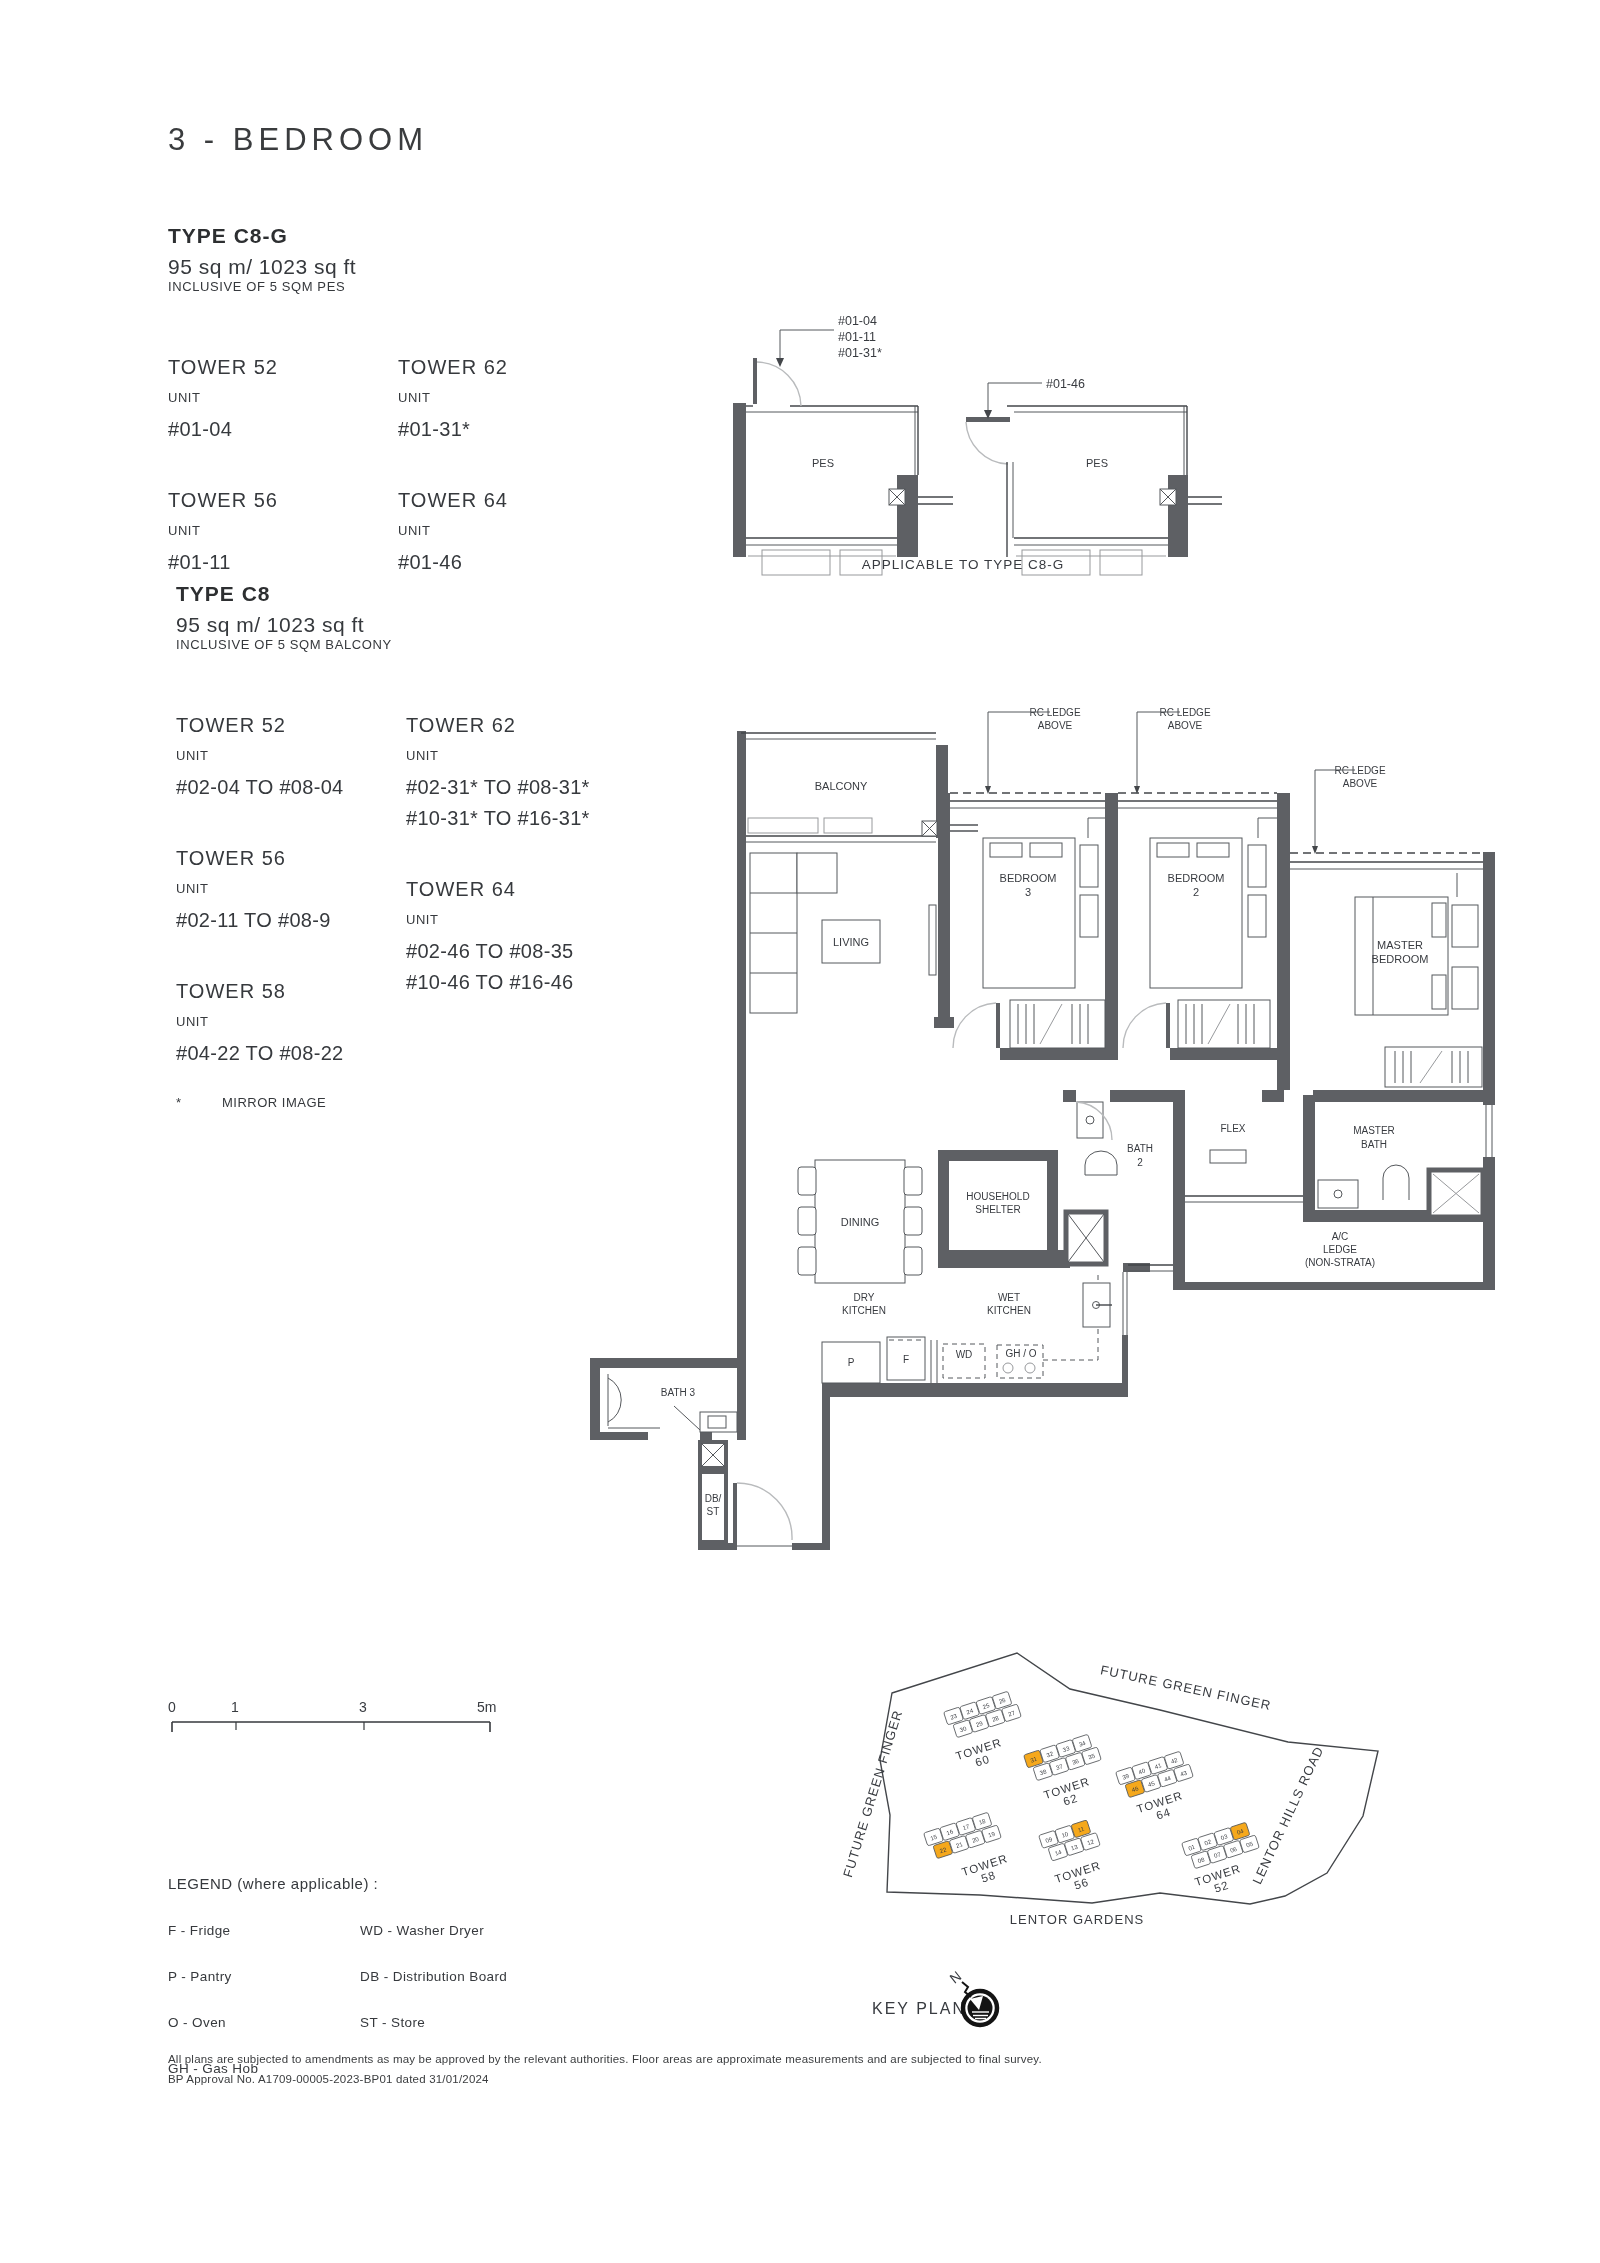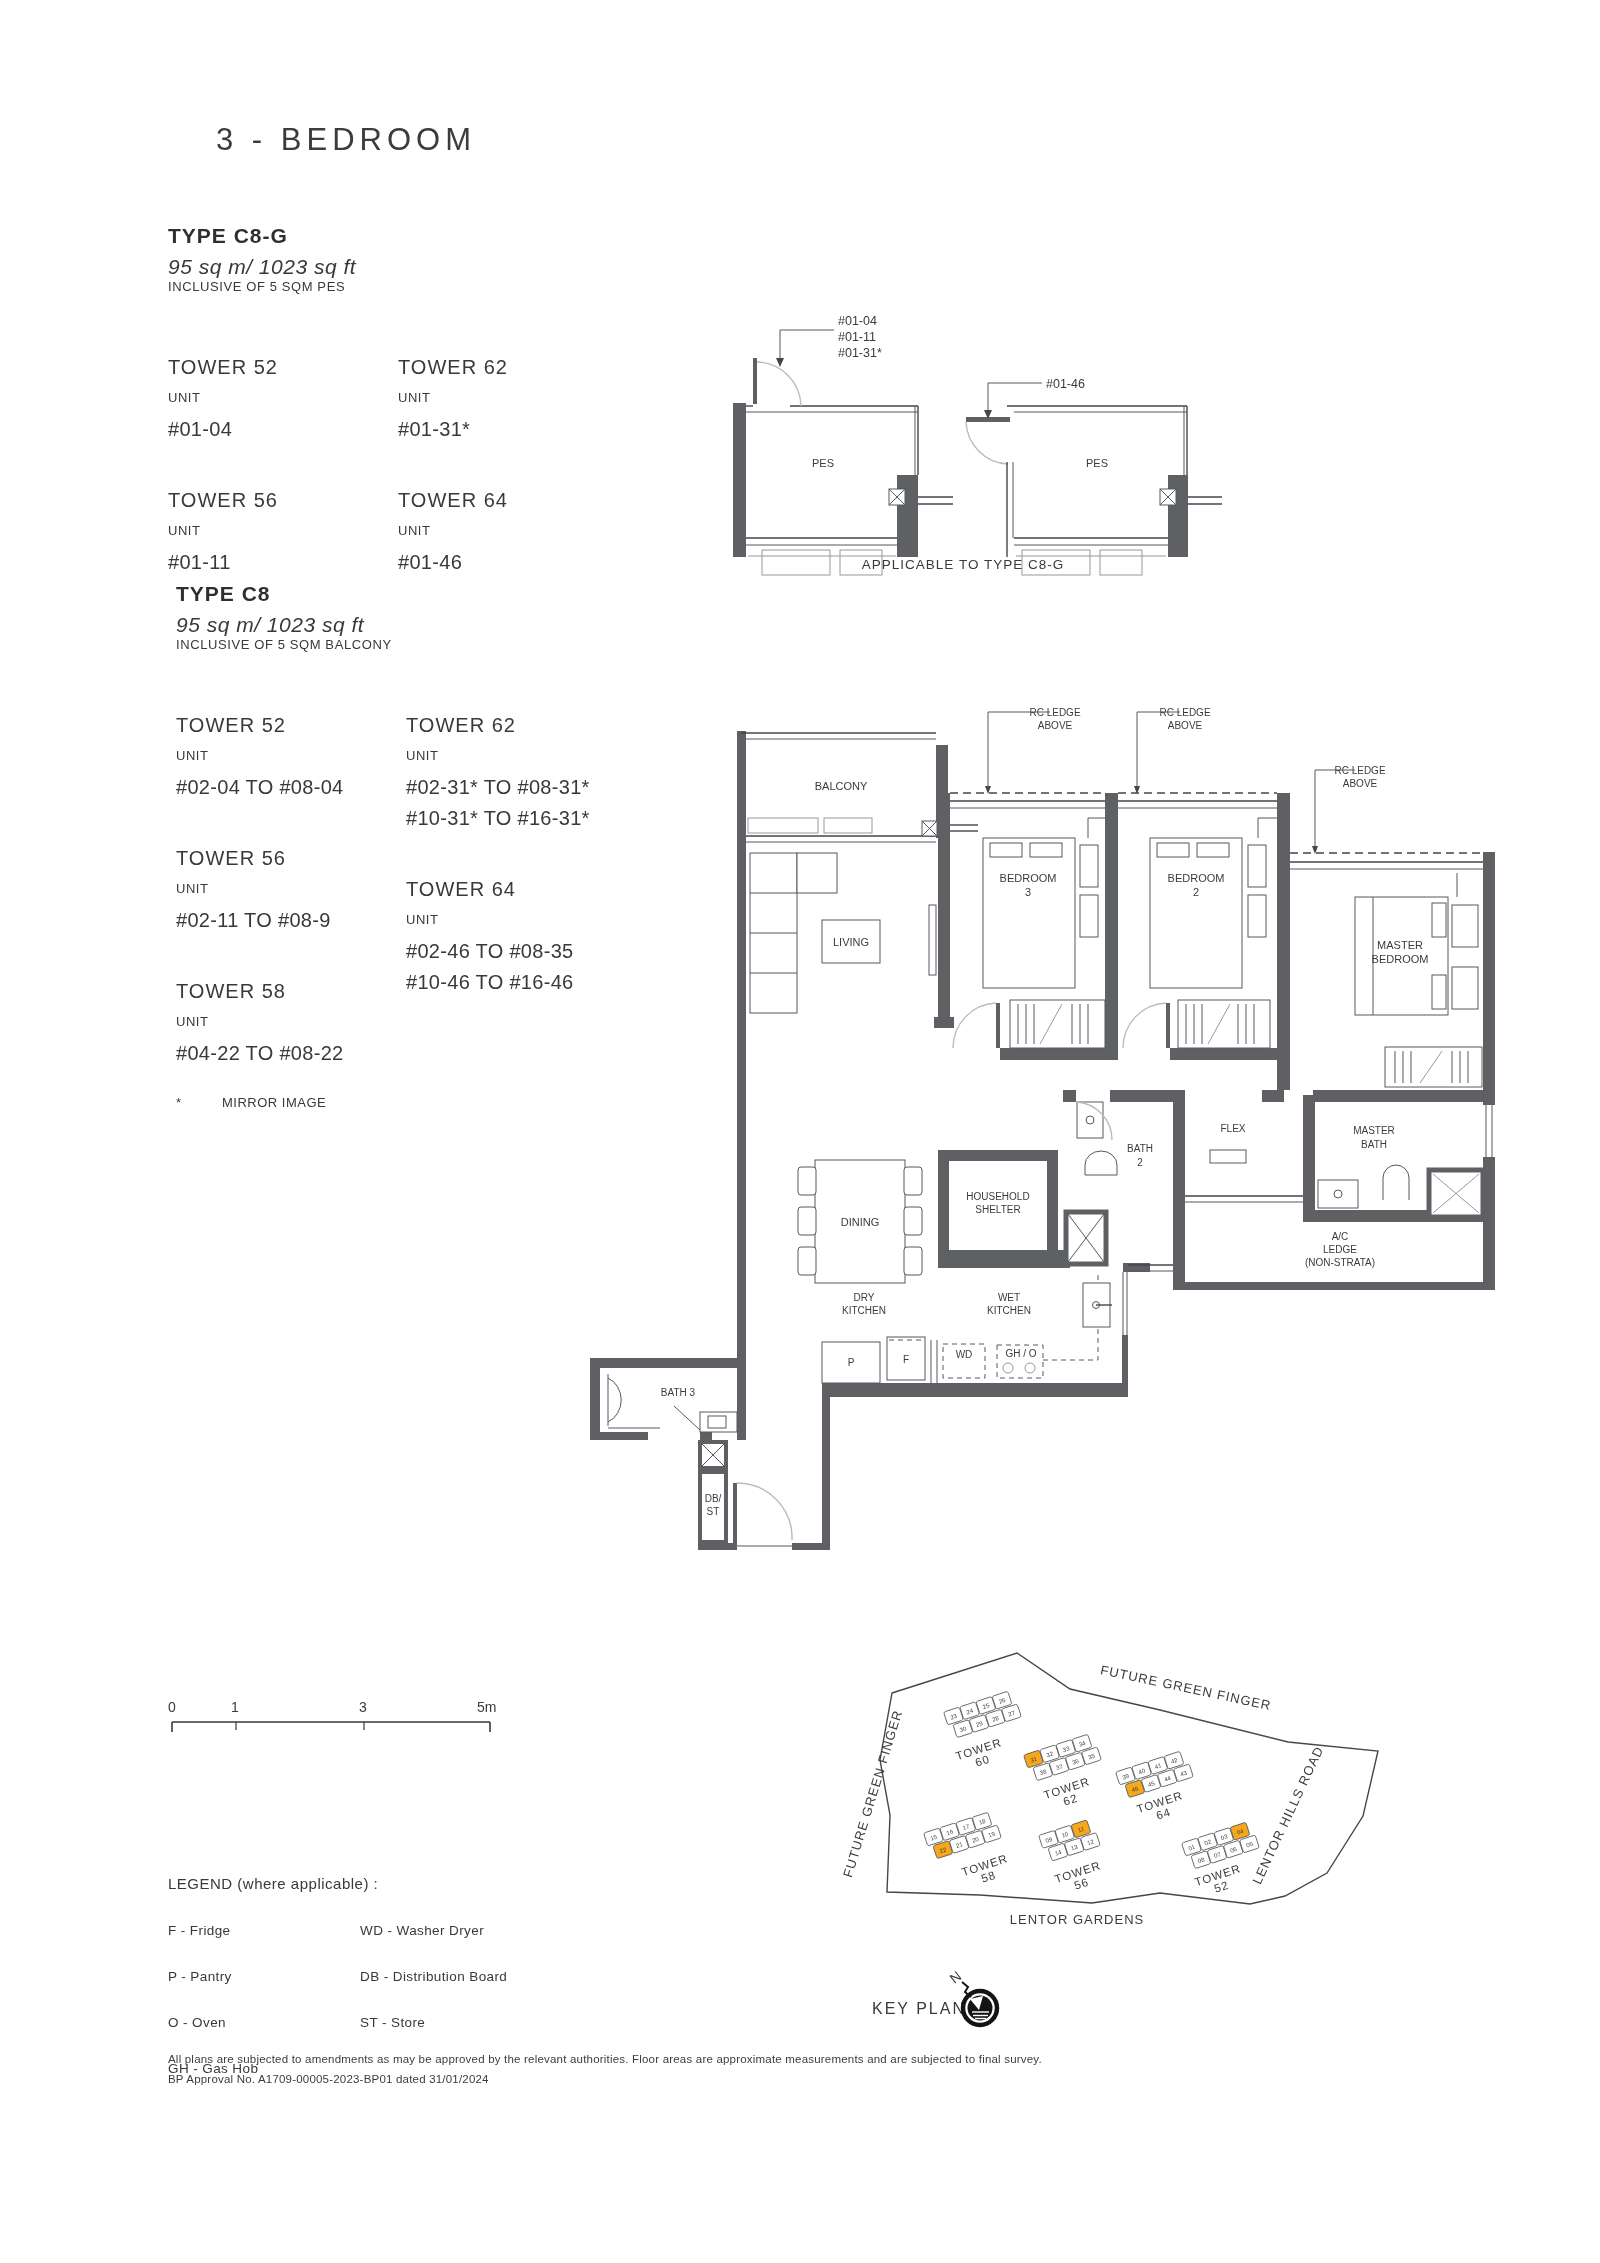--- a/index.html
+++ b/index.html
@@ -1,22 +1,22 @@
 <!DOCTYPE html>
 <html><head>
 <meta charset="utf-8">
 <style>
   html,body{margin:0;padding:0;background:#ffffff;}
   body{width:1600px;height:2263px;position:relative;font-family:"Liberation Sans",sans-serif;color:#36393d;}
   .abs{position:absolute;}
   
-  .page-title{left:168px;top:122px;font-size:31px;letter-spacing:5px;color:#3a3c3e;font-weight:400;margin-left:48px;}
+  .page-title{left:168px;top:122px;font-size:31px;letter-spacing:5px;color:#3a3c3e;font-weight:400;}
   .type-section{width:480px;}
   .type-heading{font-size:21px;font-weight:700;letter-spacing:1px;color:#2d2f31;}
-  .type-area{font-size:21px;margin-top:7px;letter-spacing:.5px;font-style:italic;}
+  .type-area{font-size:21px;margin-top:7px;letter-spacing:.5px;}
   .type-note{font-size:13px;letter-spacing:.6px;}
   .tower-cols{margin-top:14px;position:relative;}
   .tower-col{display:inline-block;vertical-align:top;width:230px;}
   .tower-group{margin-top:48px;}
   .tower-name{font-size:20px;letter-spacing:1px;}
   .unit-label{font-size:13px;margin-top:11px;letter-spacing:.5px;}
   .unit-line{font-size:20px;margin-top:13px;letter-spacing:.3px;}
   .unit-line + .unit-line{margin-top:8px;}
   .footnote{margin-top:30px;font-size:13px;letter-spacing:.5px;}
   .footnote .sym{display:inline-block;width:46px;font-size:13px;}

